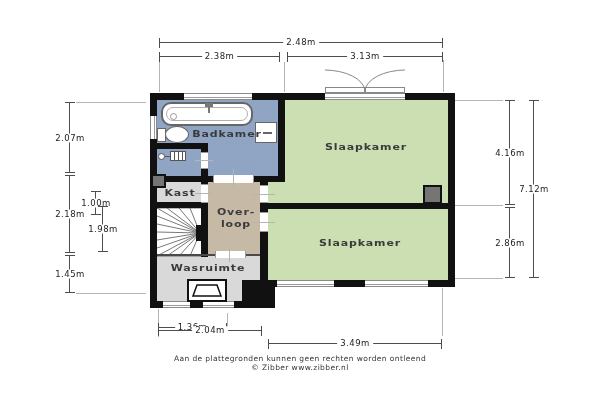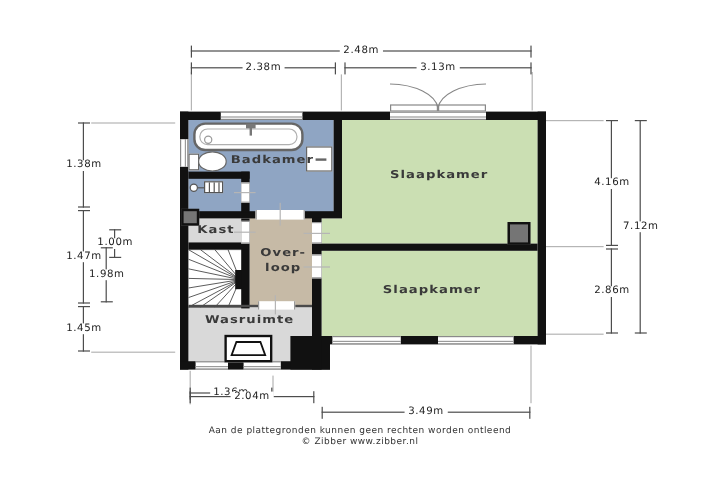--- a/index.html
+++ b/index.html
@@ -171,32 +171,32 @@
     <span class="dim-label">2.48m</span>
   </div>
   <div class="dim-h" style="left:159px;top:56px;width:121px">
     <span class="dim-label">2.38m</span>
   </div>
   <div class="dim-h" style="left:287px;top:56px;width:156px">
     <span class="dim-label">3.13m</span>
   </div>
 
   <div class="dim-v" style="left:69px;top:102px;height:71px">
-    <span class="dim-label">1.38m</span>
+    <span class="dim-label">2.07m</span>
   </div>
   <div class="dim-v" style="left:69px;top:175px;height:78px">
-    <span class="dim-label">1.47m</span>
+    <span class="dim-label">2.18m</span>
   </div>
   <div class="dim-v" style="left:69px;top:255px;height:38px">
     <span class="dim-label">1.45m</span>
   </div>
   <div class="dim-v" style="left:95px;top:191px;height:24px">
     <span class="dim-label">1.00m</span>
   </div>
-  <div class="dim-v" style="left:88px;top:206px;height:46px">
+  <div class="dim-v" style="left:102px;top:206px;height:46px">
     <span class="dim-label">1.98m</span>
   </div>
 
   <div class="dim-v" style="left:509px;top:100px;height:105px">
     <span class="dim-label">4.16m</span>
   </div>
   <div class="dim-v" style="left:509px;top:207px;height:71px">
     <span class="dim-label">2.86m</span>
   </div>
   <div class="dim-v" style="left:533px;top:100px;height:178px">

